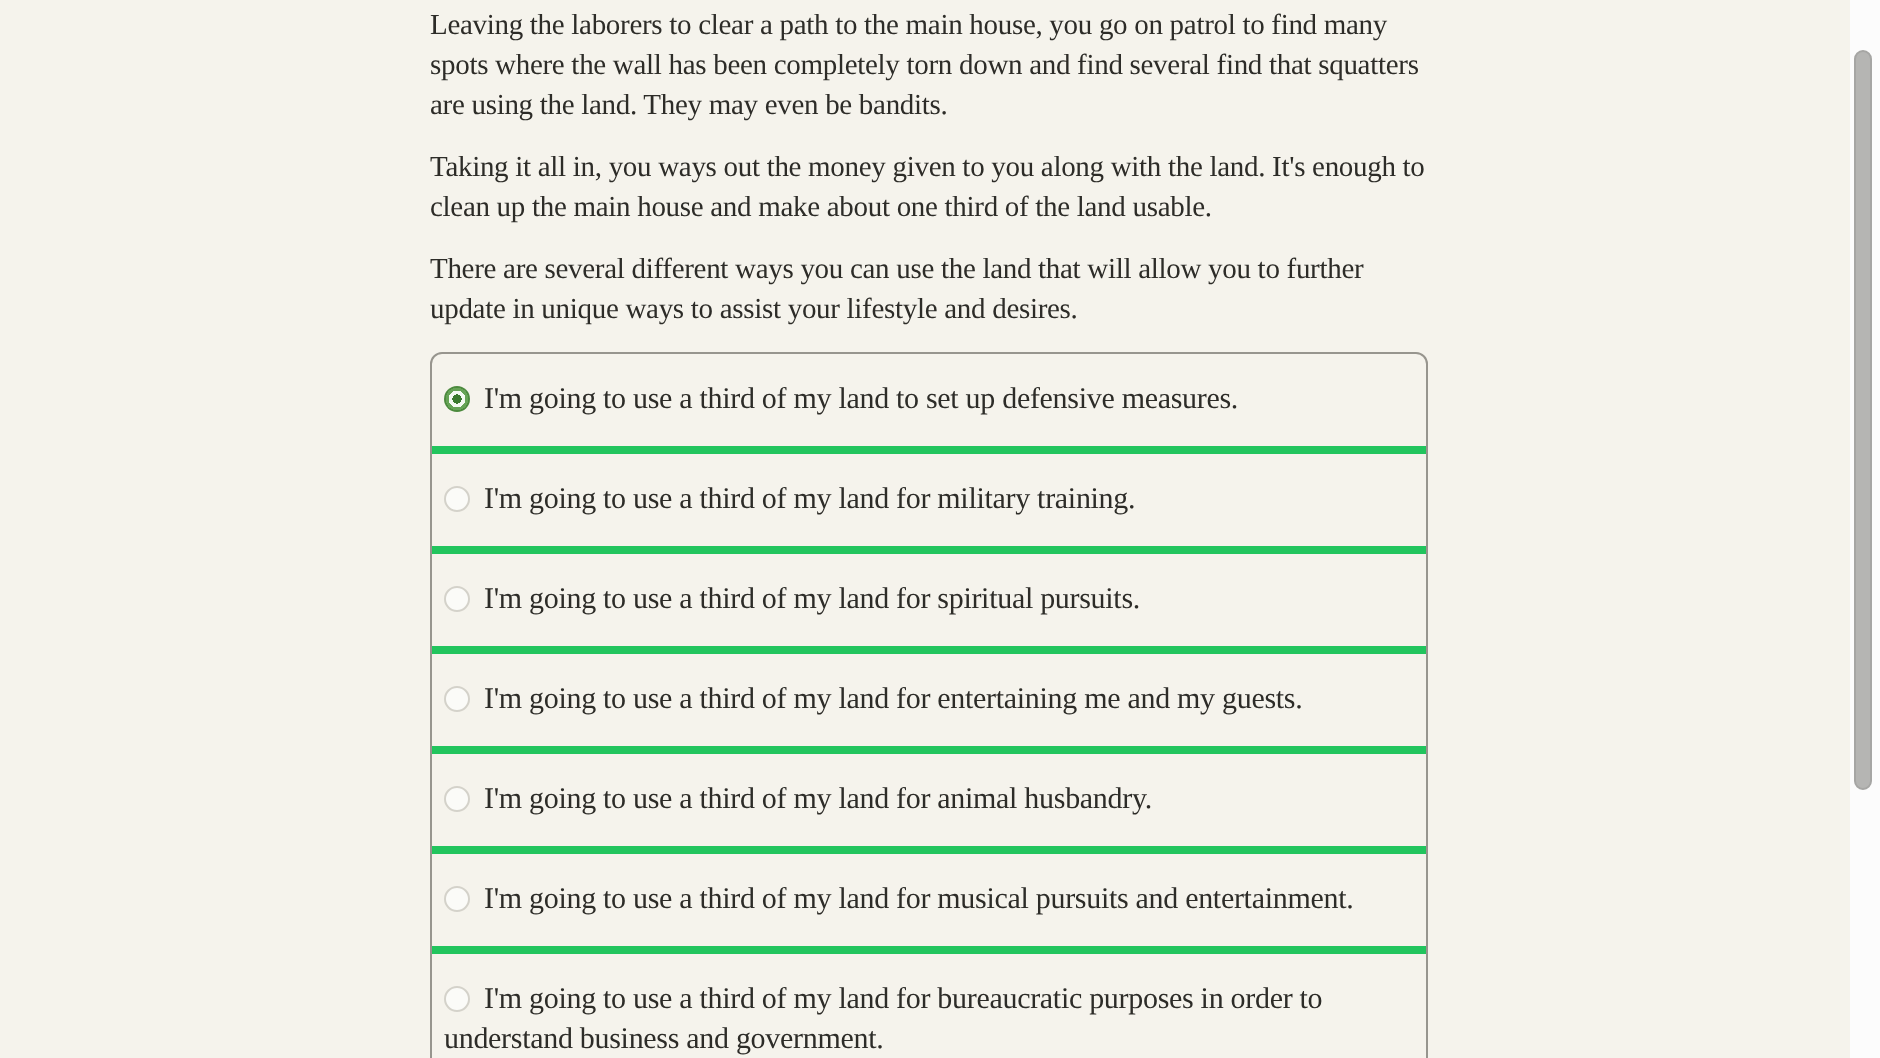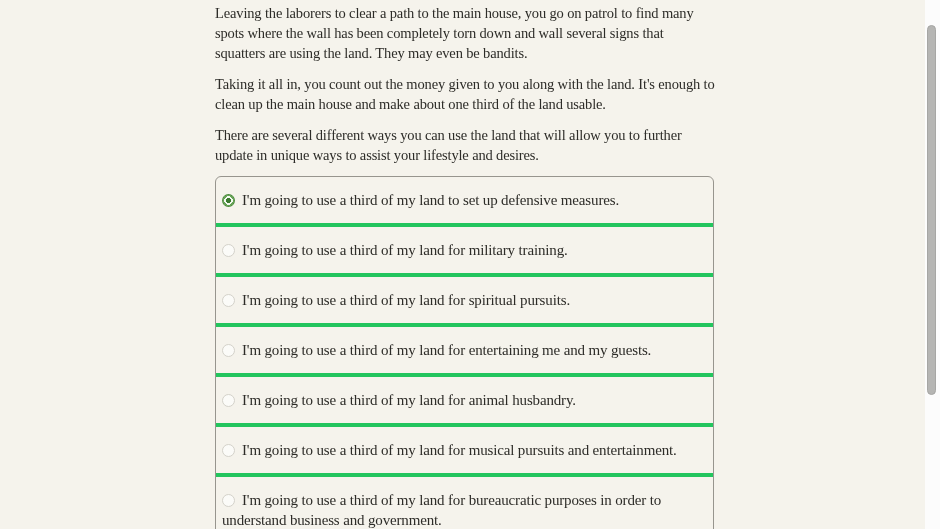--- a/index.html
+++ b/index.html
@@ -75,22 +75,22 @@
     border-radius: 5px;
     background: #b5b5b3;
     border: 1px solid #a6a6a4;
   }
 </style>
 </head>
 <body>
 
 <div class="content-column">
   <div class="story">
-    <p>Leaving the laborers to clear a path to the main house, you go on patrol to find many spots where the wall has been completely torn down and wall several signs that squatters are using the land. They may even be bandits.</p>
-    <p>Taking it all in, you count out the money given to you along with the land. It's enough to clean up the main house and make about one third of the land usable.</p>
+    <p>Leaving the laborers to clear a path to the main house, you go on patrol to find many spots where the wall has been completely torn down and find several find that squatters are using the land. They may even be bandits.</p>
+    <p>Taking it all in, you ways out the money given to you along with the land. It's enough to clean up the main house and make about one third of the land usable.</p>
     <p>There are several different ways you can use the land that will allow you to further update in unique ways to assist your lifestyle and desires.</p>
   </div>
 
   <div class="choice-box">
     <label class="choice-row"><span class="radio selected"></span><span>I'm going to use a third of my land to set up defensive measures.</span></label>
     <label class="choice-row"><span class="radio unselected"></span><span>I'm going to use a third of my land for military training.</span></label>
     <label class="choice-row"><span class="radio unselected"></span><span>I'm going to use a third of my land for spiritual pursuits.</span></label>
     <label class="choice-row"><span class="radio unselected"></span><span>I'm going to use a third of my land for entertaining me and my guests.</span></label>
     <label class="choice-row"><span class="radio unselected"></span><span>I'm going to use a third of my land for animal husbandry.</span></label>
     <label class="choice-row"><span class="radio unselected"></span><span>I'm going to use a third of my land for musical pursuits and entertainment.</span></label>

